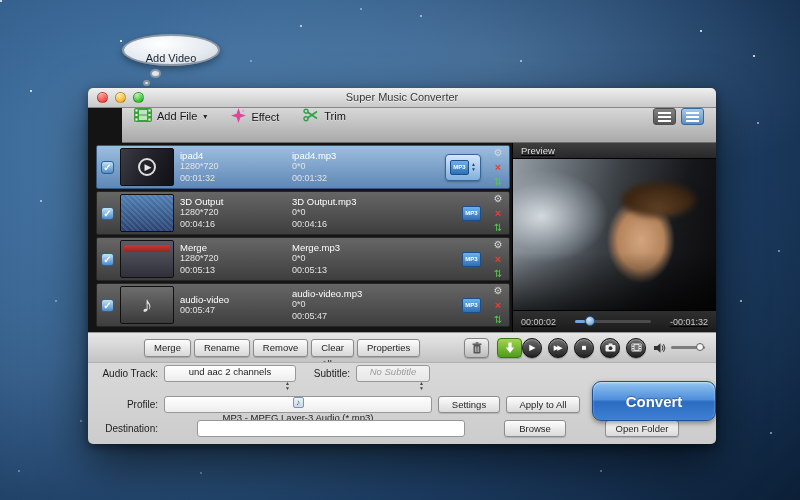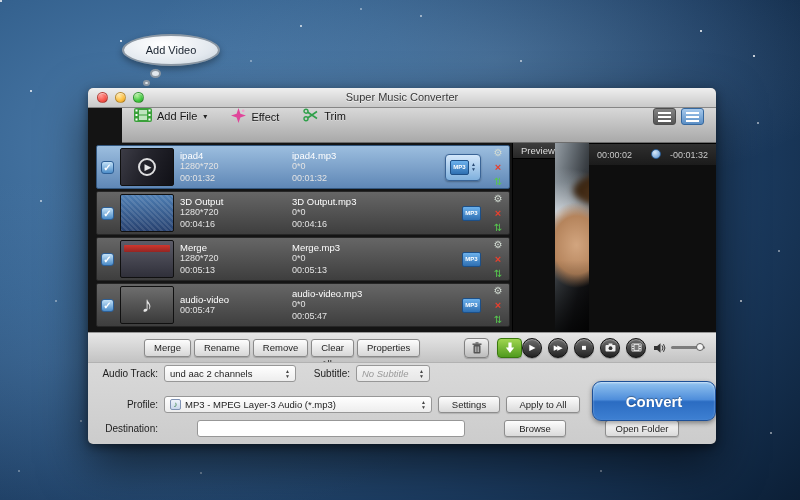--- a/index.html
+++ b/index.html
@@ -17,21 +17,21 @@
       700px 30px #fff,757px 122px rgba(255,255,255,.65),40px 200px rgba(255,255,255,.7),
       80px 420px rgba(255,255,255,.5),740px 300px rgba(255,255,255,.8),770px 432px rgba(255,255,255,.6),
       600px 470px rgba(255,255,255,.5),30px 90px rgba(255,255,255,.95),200px 472px rgba(255,255,255,.45),
       680px 200px rgba(255,255,255,.55),420px 15px rgba(255,255,255,.65),55px 300px rgba(255,255,255,.5),
       753px 55px #fff,778px 250px rgba(255,255,255,.55),18px 470px rgba(255,255,255,.4),
       360px 8px rgba(255,255,255,.5),250px 60px rgba(255,255,255,.45);}
 
   
   .bubble{position:absolute;left:122px;top:34px;width:98px;height:32px;border-radius:50%;
     background:radial-gradient(ellipse at 40% 28%, #ffffff, #e2e8ee 65%, #c6d0d9);
-    border:2px solid #8b97a3;display:flex;align-items:center;justify-content:center;
+    border:2px solid #8b97a3;display:flex;align-items:flex-end;justify-content:center;
     font-size:11px;color:#18222e;box-shadow:0 3px 7px rgba(0,0,0,.35);z-index:5;}
   .bdot{position:absolute;border-radius:50%;background:#e2e8ee;border:2px solid #8b97a3;z-index:5;}
   .bdot.d1{left:150px;top:69px;width:11px;height:9px;}
   .bdot.d2{left:143px;top:80px;width:7px;height:6px;}
 
   
   .window{position:absolute;left:88px;top:88px;width:628px;height:356px;border-radius:5px;
     box-shadow:0 20px 48px rgba(0,0,0,.6),0 3px 10px rgba(0,0,0,.45);background:#141414;}
   .titlebar{height:20px;background:linear-gradient(#efefef,#c9c9c9);border-radius:5px 5px 0 0;
     border-bottom:1px solid #868686;position:relative;}
@@ -78,21 +78,21 @@
     border:1px solid #3a6496;display:flex;align-items:center;justify-content:center;gap:2px;box-shadow:0 1px 2px rgba(0,0,0,.3);}
   .mp3{width:19px;height:15px;border-radius:2px;background:linear-gradient(#6cb1ec,#2e6fb2);border:1px solid #1d4f86;
     color:#fff;font-size:6px;font-weight:bold;display:flex;align-items:center;justify-content:center;}
   .stepper{display:flex;flex-direction:column;font-size:5px;line-height:5px;color:#2a4a74;}
   .row-icons{width:14px;height:40px;display:flex;flex-direction:column;justify-content:space-between;align-items:center;margin-left:4px;}
   .gear{color:#d3dcd3;font-size:10px;line-height:11px;}
   .rx{color:#e8402e;font-weight:bold;font-size:11px;line-height:10px;}
   .ga{color:#57c84f;font-size:10px;line-height:11px;}
 
   
-  .preview{flex:1;margin-left:2px;background:#0e0e0e;border-left:1px solid #000;display:flex;}
+  .preview{flex:1;margin-left:2px;background:#0e0e0e;border-left:1px solid #000;display:flex;flex-direction:column;text-decoration:underline;}
   .pv-header{height:16px;background:linear-gradient(#3e3e3e,#272727);border-bottom:1px solid #000;
     color:#ddd;font-size:9.5px;line-height:15px;padding-left:8px;}
   .pv-video{flex:1;position:relative;overflow:hidden;background:#000;}
   .pv-art{position:absolute;inset:0;background:
     radial-gradient(ellipse 46px 58px at 63% 54%, #d2a57f 0%, #b5845c 50%, transparent 74%),
     radial-gradient(ellipse 85px 60px at 14% 38%, rgba(225,231,236,.88) 0%, rgba(150,160,168,.5) 55%, transparent 78%),
     linear-gradient(103deg,#959da4 0%,#6d757c 20%,#3b4045 46%,#17181b 75%,#0a0a0b 100%);}
   .pv-hair{position:absolute;left:53%;top:16%;width:74px;height:34px;border-radius:50%;
     background:radial-gradient(ellipse at 50% 75%, #5e3f25, #38230f 70%, transparent 95%);filter:blur(3px);}
   .pv-shade{position:absolute;inset:0;background:linear-gradient(transparent 62%, rgba(0,0,0,.72));}
@@ -124,21 +124,21 @@
   .vknob{position:absolute;right:1px;top:-3px;width:8px;height:8px;border-radius:50%;background:#f4f4f4;border:1px solid #5f5f5f;}
 
   
   .settings{position:relative;height:82px;background:linear-gradient(#d9d9d9,#cccccc);
     border-top:1px solid #b2b2b2;border-radius:0 0 5px 5px;font-size:10px;color:#1d1d1d;}
   .srow{position:absolute;left:8px;display:flex;align-items:center;gap:6px;height:17px;}
   .srow.r1{top:2px;} .srow.r2{top:33px;} .srow.r3{top:57px;gap:39px;}
   .slabel{width:62px;text-align:right;flex:none;}
   .slabel.small{width:48px;}
   .sel-box{height:17px;background:linear-gradient(#ffffff,#ededed);border:1px solid #979797;border-radius:3px;
-    display:flex;align-items:center;padding:0 5px;gap:4px;font-size:9.5px;color:#1c1c1c;}
+    display:flex;align-items:center;padding:0 5px;gap:4px;font-size:9.5px;color:#1c1c1c;flex-direction:column;}
   .sel-box.disabled{color:#9a9a9a;background:linear-gradient(#f3f3f3,#e7e7e7);}
   .sel-box .arrows{margin-left:auto;display:flex;flex-direction:column;align-items:center;font-size:5px;line-height:4.5px;color:#444;}
   .w132{width:132px;} .w88{width:74px;font-style:italic;} .w268{width:268px;}
   .picon{width:11px;height:11px;flex:none;border-radius:2px;border:1px solid #7f92b4;
     background:linear-gradient(#eef3fb,#c9d6ea);color:#2a7a3a;font-size:8px;line-height:9px;text-align:center;}
   .sbtn{height:17px;padding:0 8px;background:linear-gradient(#fdfdfd,#dadada);border:1px solid #8d8d8d;border-radius:3px;
     font-size:9.5px;color:#1e1e1e;display:flex;align-items:center;justify-content:center;box-shadow:0 1px 1px rgba(0,0,0,.15);}
   .sbtn.w62{width:62px;} .sbtn.w74{width:74px;}
   .dest-input{width:268px;height:17px;border:1px solid #979797;border-radius:3px;background:#fff;font-size:9.5px;padding:0 4px;
     font-family:"Liberation Sans",sans-serif;}

